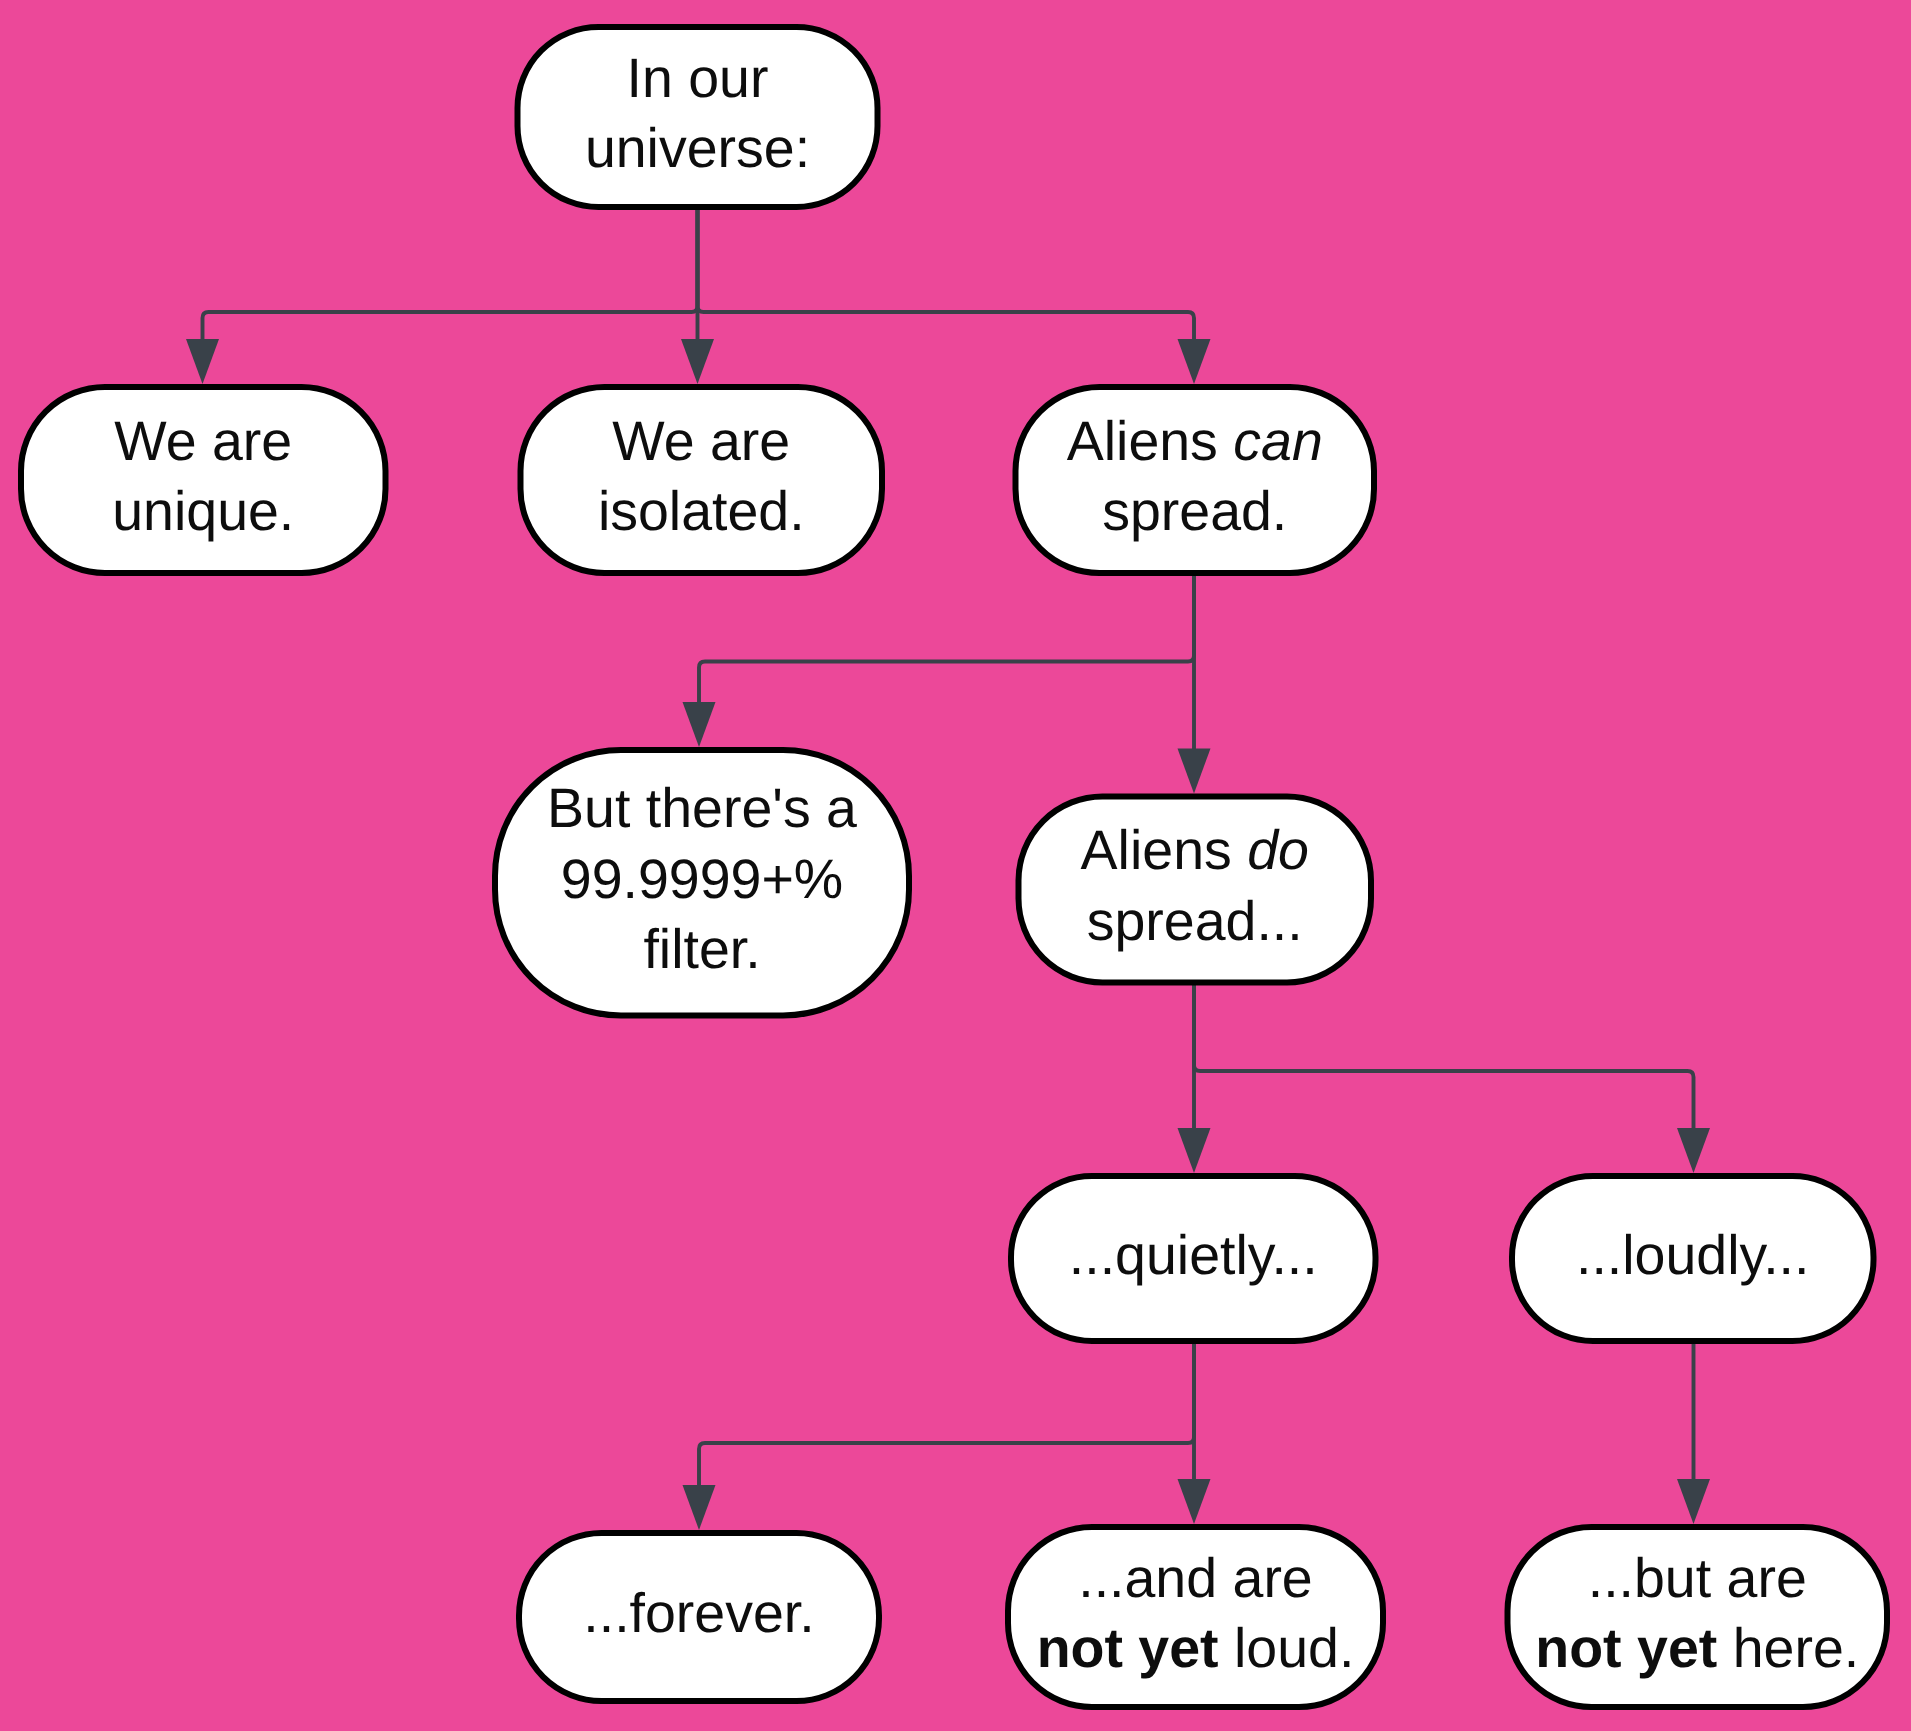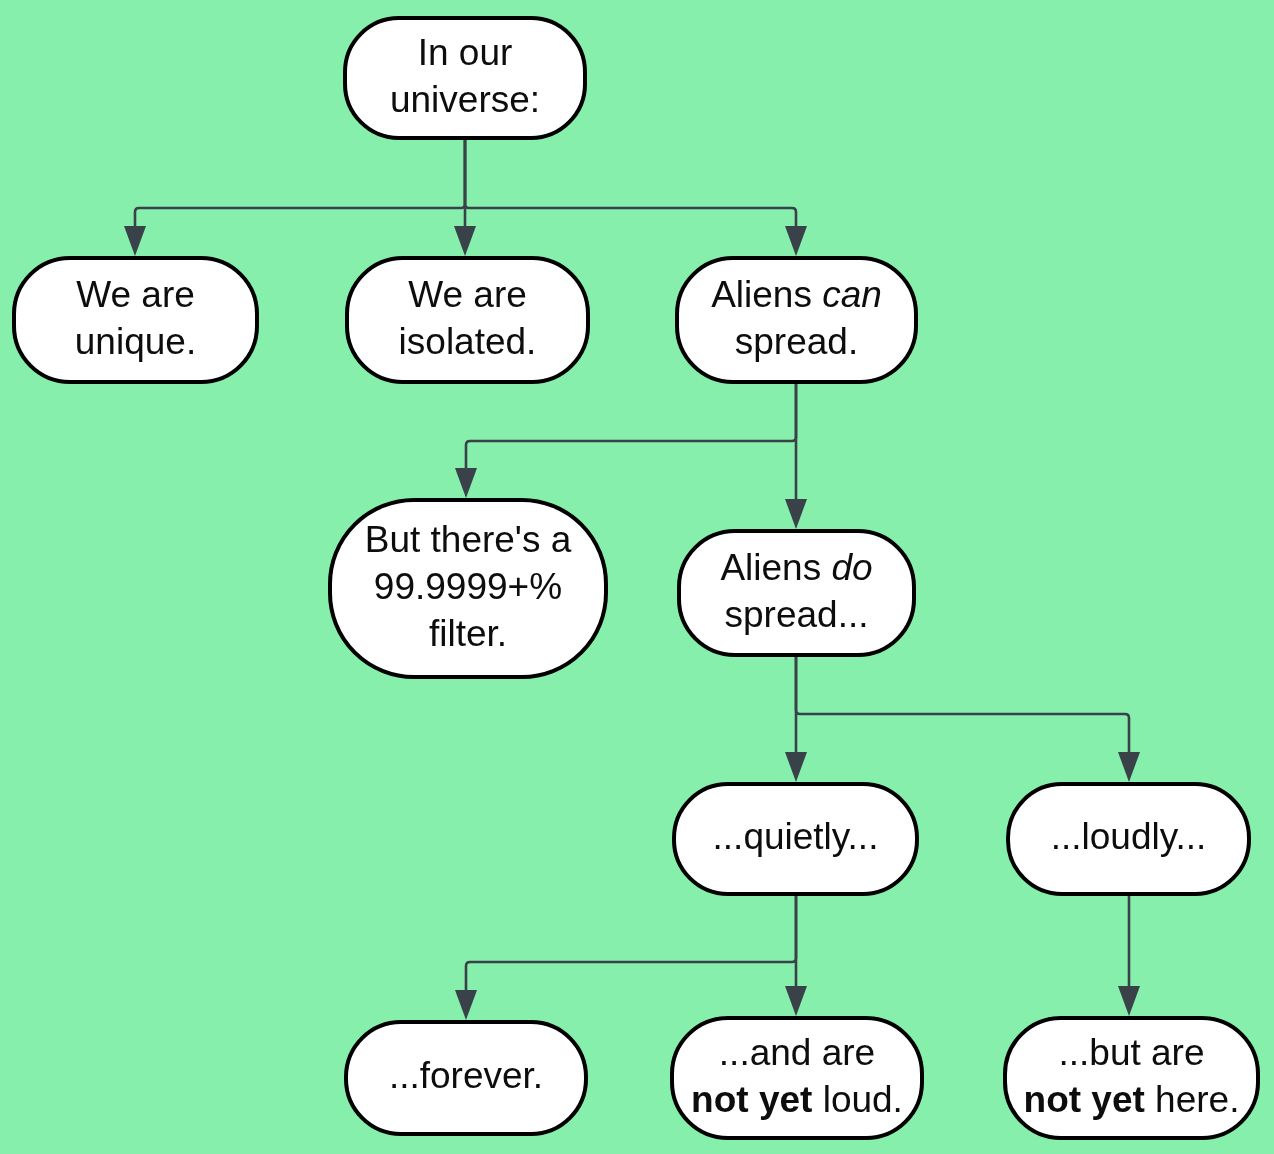--- a/index.html
+++ b/index.html
@@ -10,21 +10,21 @@
   body {
     width: 1274px;
     height: 1154px;
     font-family: "Liberation Sans", sans-serif;
     overflow: hidden;
   }
   #diagram-root {
     position: relative;
     width: 1274px;
     height: 1154px;
-    background: #86efac;
+    background: #ec4899;
   }
   svg#flowchart {
     display: block;
     width: 1274px;
     height: 1154px;
   }
   .node-shape {
     fill: #ffffff;
     stroke: #000000;
     stroke-width: 4;

